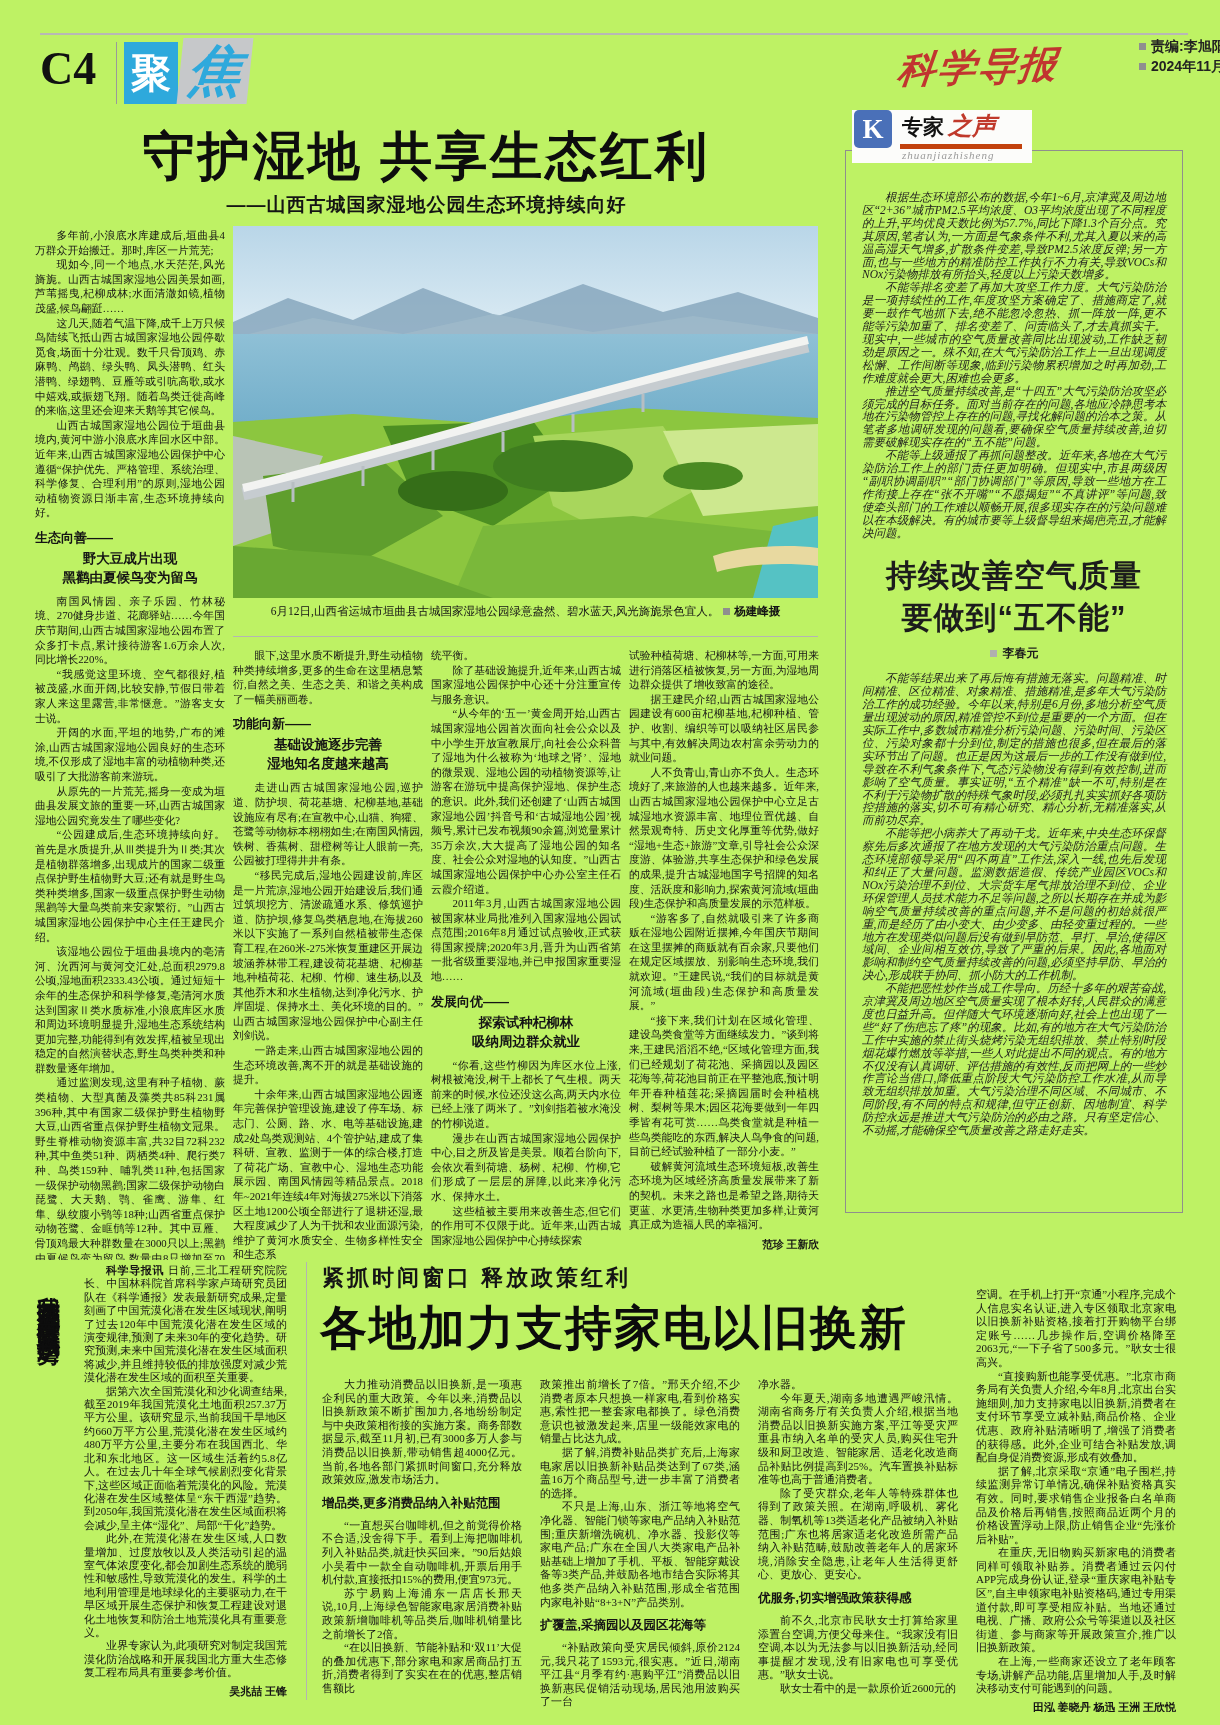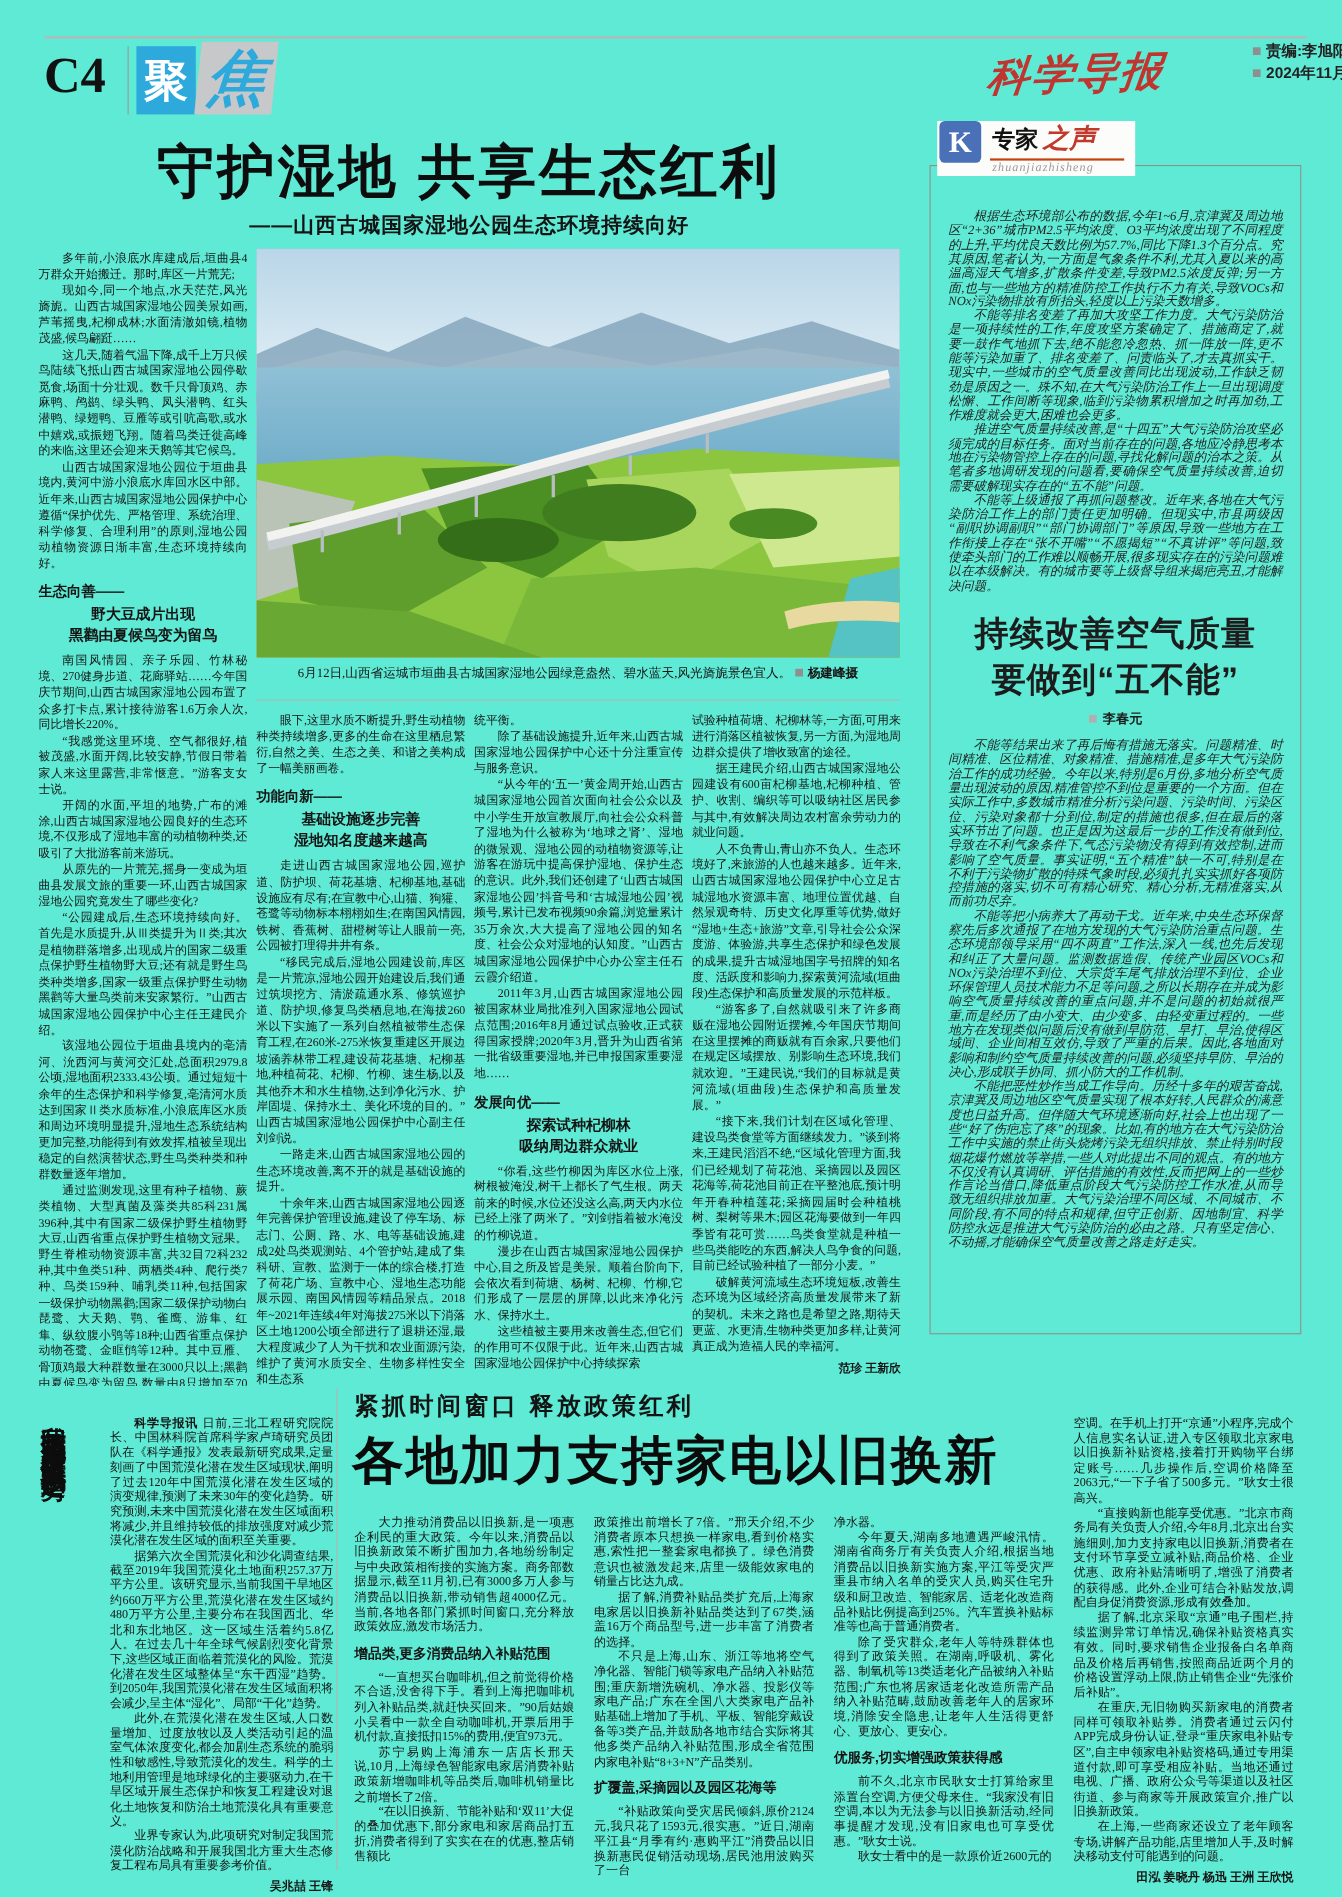--- a/index.html
+++ b/index.html
@@ -1,16 +1,16 @@
 <!DOCTYPE html>
 <html lang="zh" style="--accent_blue: #2ea9dc; --masthead_red: #c13530; --expert_blue: #4a70b8; --expert_red: #c0392b;"><head>
 <meta charset="utf-8">
 <style>
   html,body{margin:0;padding:0;background:#e9e9e5;}
-  .page{position:relative;width:1220px;height:1725px;margin:0 auto;background:#5eead4;
+  .page{position:relative;width:1220px;height:1725px;margin:0 auto;background:#bef264;
         font-family:"Liberation Serif",serif;color:#141414;overflow:hidden;}
 
   
   .top-rule{position:absolute;left:40px;top:33px;width:1148px;height:2px;background:#b8b8b6;}
   .page-num{position:absolute;left:40px;top:42px;font-family:"Liberation Serif",serif;
             font-size:46px;font-weight:bold;color:#111;}
   .head-vline{position:absolute;left:116px;top:42px;width:1px;height:62px;background:#9a9a9a;}
   .logo-ju{position:absolute;left:124px;top:42px;width:54px;height:62px;background:var(--accent_blue,#2ea9dc);
            color:#fff;font-size:40px;font-weight:900;display:flex;align-items:center;justify-content:center;
            font-family:"Liberation Sans",sans-serif;}
@@ -57,35 +57,35 @@
 
   
   .expert-box{position:absolute;left:845px;top:150px;width:338px;height:1063px;border:1px solid #8f8f8d;
               box-sizing:border-box;padding:40px 16px 10px;font-size:11.5px;line-height:12.9px;
               font-style:italic;text-align:justify;overflow:hidden;color:#1c1c1c;}
   .expert-logo{position:absolute;left:852px;top:110px;background:#fcfcfa;display:flex;gap:8px;
                padding:0 10px 2px 2px;align-items:flex-start;}
   .ex-k{width:38px;height:38px;border-radius:5px;background:var(--expert_blue,#4a70b8);color:#fff;
         display:flex;align-items:center;justify-content:center;font-family:"Liberation Serif",serif;
         font-size:27px;font-weight:bold;}
-  .ex-title-wrap{border-bottom:2px solid #c2410c;padding:0 26px 2px 2px;white-space:nowrap;}
+  .ex-title-wrap{border-bottom:5px solid #c2410c;padding:0 26px 2px 2px;white-space:nowrap;}
   .ex-zj{font-family:"Liberation Sans",sans-serif;font-weight:bold;font-size:21px;color:#111;}
   .ex-zs{font-size:24px;font-weight:bold;font-style:italic;color:var(--expert_red,#c0392b);}
   .ex-py{font-size:11px;font-style:italic;color:#9a9a9a;letter-spacing:1px;padding-left:2px;}
   .ex-title{font-style:normal;font-family:"Liberation Sans",sans-serif;font-weight:900;
             font-size:31px;line-height:42px;text-align:center;letter-spacing:1px;margin:16px 0 8px;text-indent:0;}
   .ex-byline{font-style:normal;font-size:12px;font-weight:bold;display:flex;justify-content:center;
              align-items:center;gap:6px;margin:2px 0 12px;}
   .ex-byline .sq{background:#b0b0b0;}
 
   
   .desert-vhead{position:absolute;left:34px;top:1278px;height:430px;writing-mode:vertical-rl;
                 font-family:"Liberation Sans",sans-serif;font-weight:900;font-size:23px;
                 letter-spacing:3px;color:#0d0d0d;}
-  .desert-body{left:100px;top:1264px;width:203px;height:436px;font-size:11px;line-height:13.4px;margin-top:24px;}
+  .desert-body{left:84px;top:1264px;width:203px;height:436px;font-size:11px;line-height:13.4px;}
   .lead-tag{font-family:"Liberation Sans",sans-serif;font-weight:bold;font-style:normal;margin-right:4px;}
   .bottom-vline{position:absolute;left:306px;top:1262px;width:1px;height:438px;background:#b4b4b2;}
 
   .app-kicker{position:absolute;left:322px;top:1263px;font-family:"Liberation Sans",sans-serif;
               font-weight:bold;font-size:22px;letter-spacing:3px;white-space:nowrap;}
   .app-headline{position:absolute;left:320px;top:1297px;font-family:"Liberation Sans",sans-serif;
                 font-weight:900;font-size:47px;letter-spacing:2px;white-space:nowrap;color:#0b0b0b;}
   .app-col{width:200px;font-size:11px;line-height:13.6px;}
   .acol1{left:322px;top:1378px;height:334px;}
   .acol2{left:540px;top:1378px;height:334px;}

